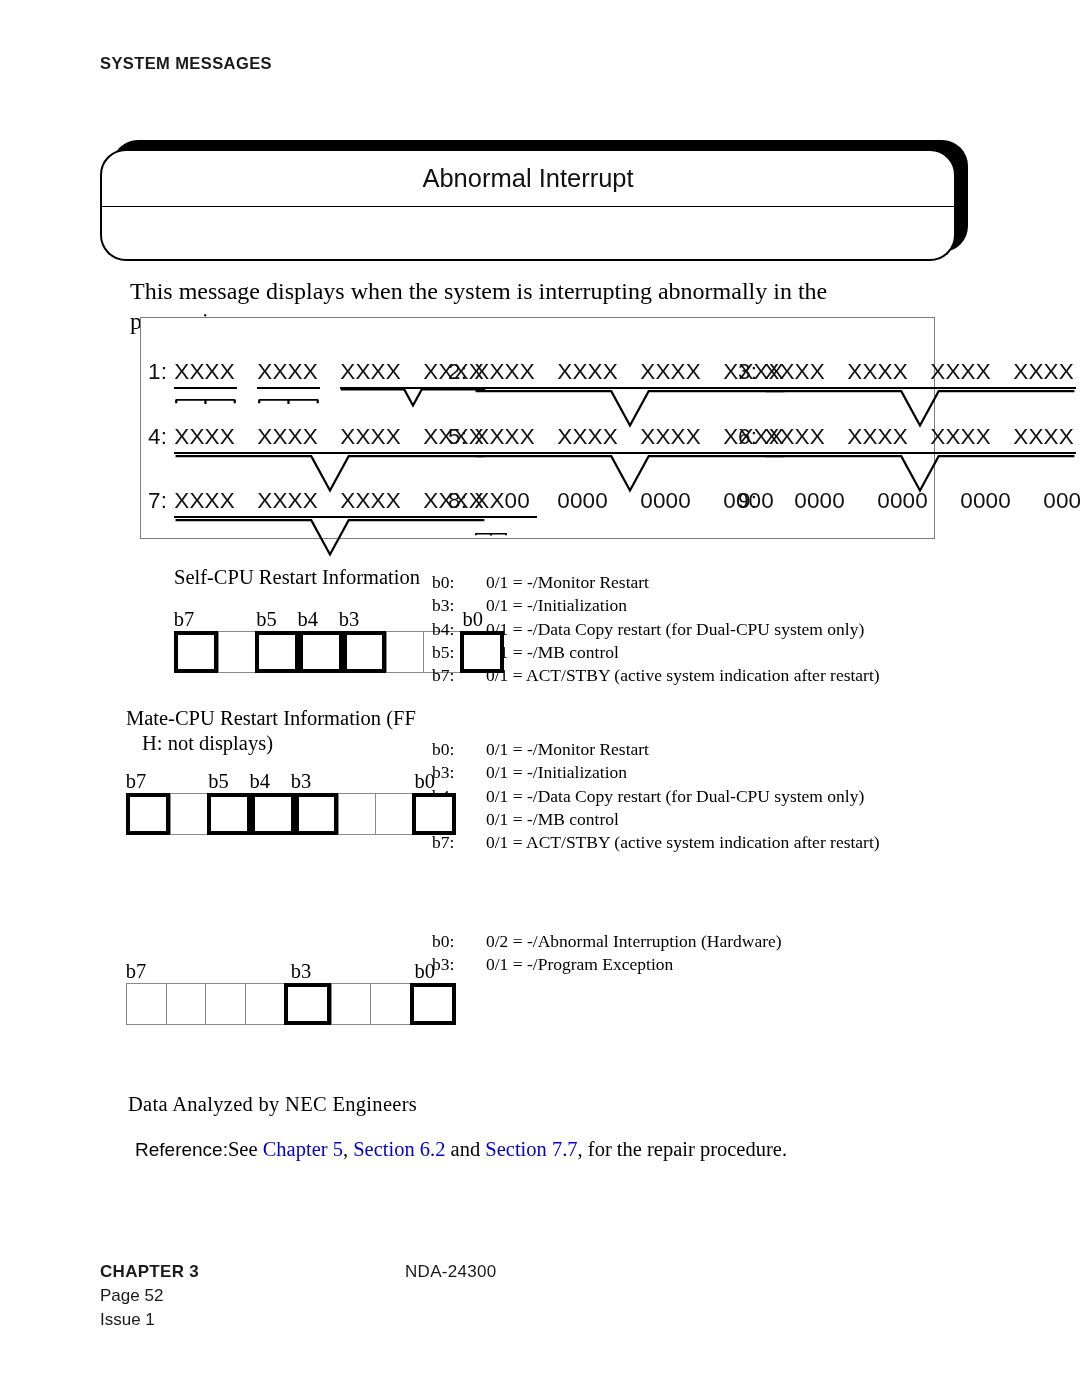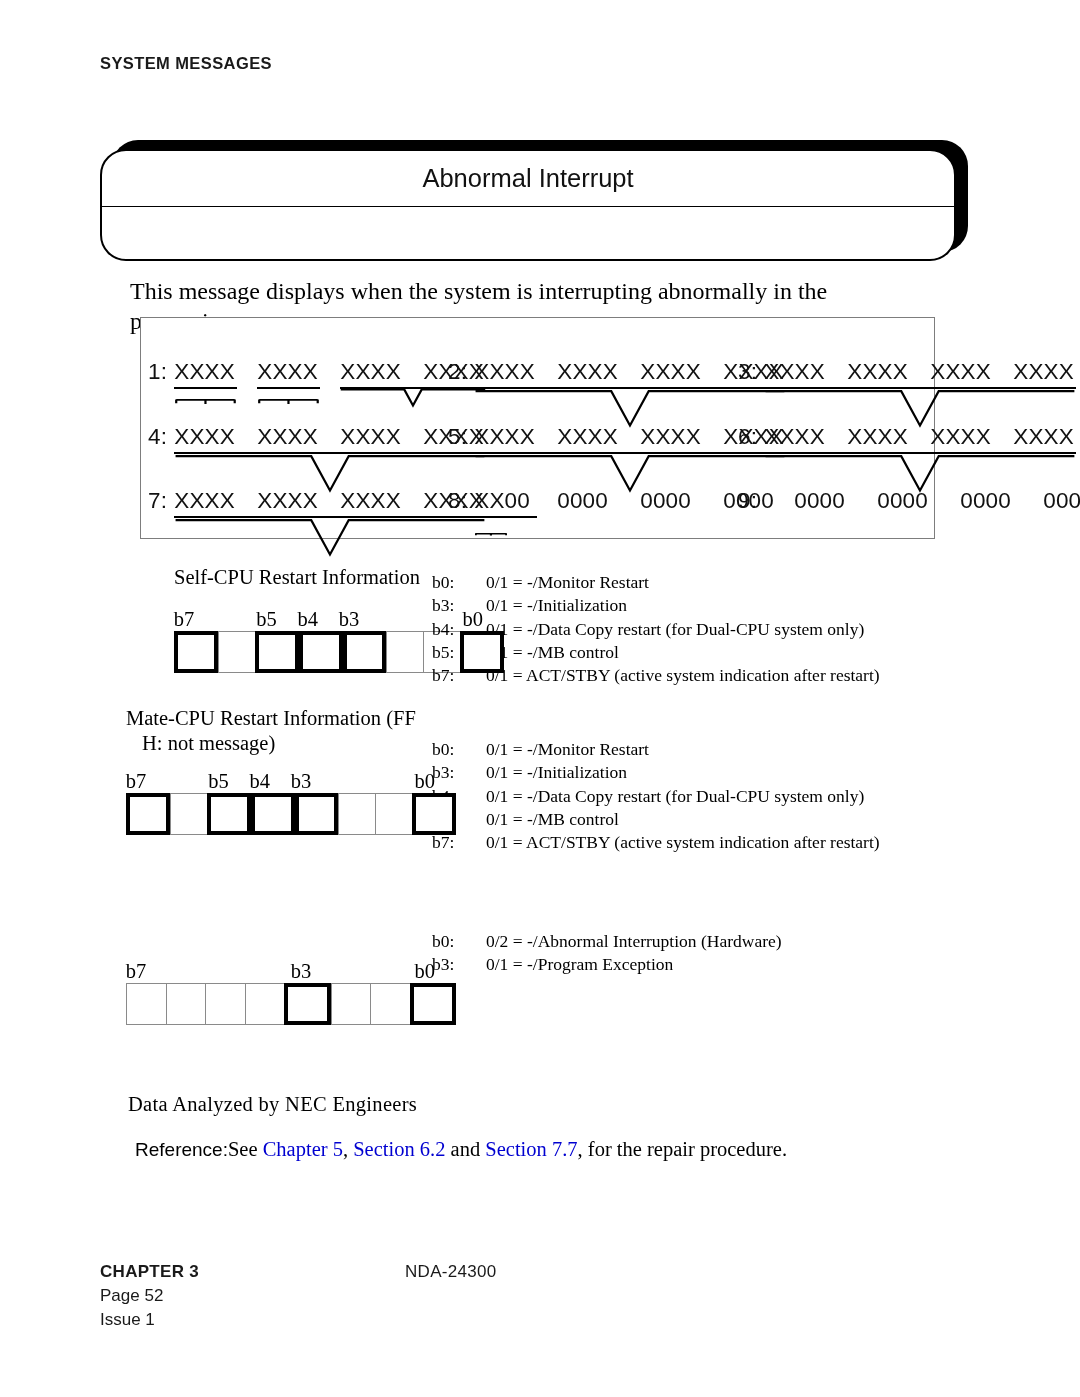--- a/index.html
+++ b/index.html
@@ -322,21 +322,21 @@
     <div class="row"><span class="bk">b0:</span><span>0/1 = -/Monitor Restart</span></div>
     <div class="row"><span class="bk">b3:</span><span>0/1 = -/Initialization</span></div>
     <div class="row"><span class="bk">b4:</span><span>0/1 = -/Data Copy restart (for Dual-CPU system only)</span></div>
     <div class="row"><span class="bk">b5:</span><span>0/1 = -/MB control</span></div>
     <div class="row"><span class="bk">b7:</span><span>0/1 = ACT/STBY (active system indication after restart)</span></div>
   </div>
 
 <div class="bitsec" style="left:126px; top:706px;">
   <div class="caption">
     <span>Mate-CPU Restart Information (FF</span>
-    <span class="ind">H: not message)</span>
+    <span class="ind">H: not displays)</span>
   </div>
   <div class="bitlabels" id="labels-1" style="margin-top:10px;">
       <span style="left: -0.375px;">b7</span>
       <span style="left: 82.125px;">b5</span>
       <span style="left: 123.375px;">b4</span>
       <span style="left: 164.625px;">b3</span>
       <span style="left: 288.375px;">b0</span>
     </div>
   <div class="bitgrid" id="grid-1">
       <div class="cell bold"></div>

